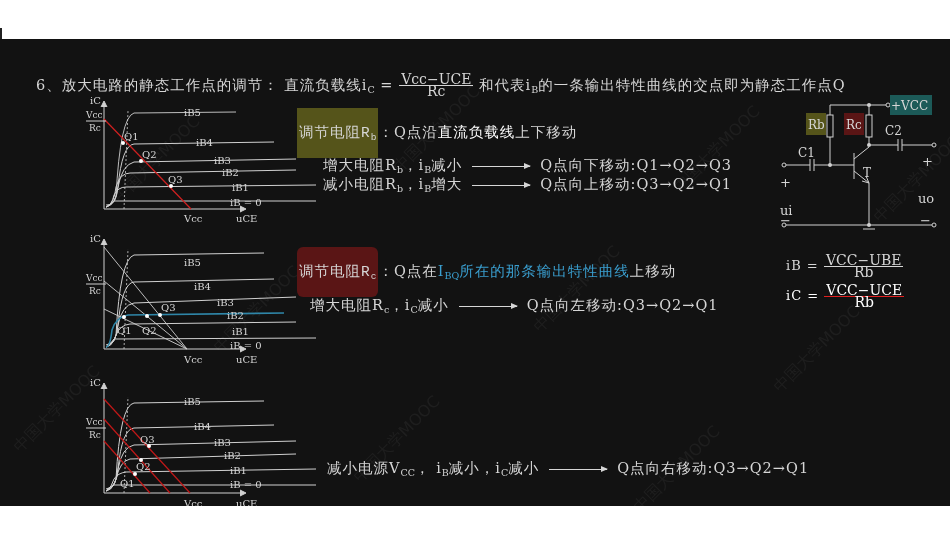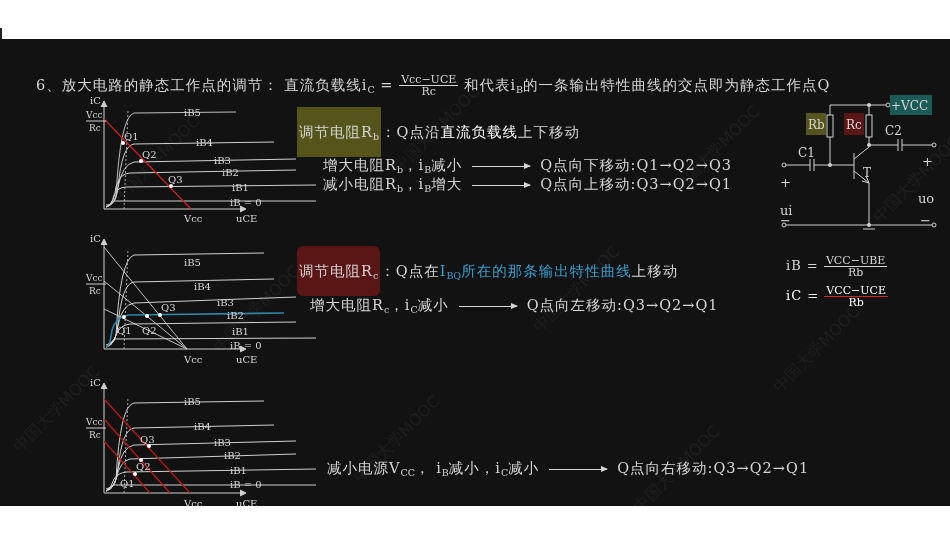--- a/index.html
+++ b/index.html
@@ -4,25 +4,25 @@
 <style>
   html, body { margin:0; padding:0; }
   body { width:950px; height:535px; background:#ffffff; position:relative; overflow:hidden;
          font-family:"DejaVu Serif", serif; }
   .slide { position:absolute; left:0; top:39px; width:950px; height:467px; background:#121212; overflow:hidden; }
   .edge { position:absolute; left:0; top:28px; width:2px; height:12px; background:#222; }
   .txt { position:absolute; color:#d6d6d6; white-space:nowrap; font-size:14.5px; letter-spacing:1px; }
   .sub { font-size:9.5px; vertical-align:-3px; letter-spacing:0; }
   .red { color:#ffffff; }
   .blue { color:#3a9fd0; }
-  .hl { padding:17px 2px; }
+  .hl { padding:17px 2px;font-family:Liberation Mono, monospace; }
   .hl-olive { background:#55541a; }
   .hl-maroon { background:#5a1515;border-radius:6px; }
   .hl-teal { background:#1c5a58; }
-  .frac { display:inline-block; vertical-align:middle; text-align:center; font-size:11px; line-height:11px; letter-spacing:0; }
+  .frac { display:inline-block; vertical-align:middle; text-align:center; font-size:14px; line-height:11px; letter-spacing:0; }
   .frac .num { display:block; border-bottom:1px solid #d6d6d6; padding:0 2px; }
   .frac .den { display:block; }
   .frac.redf .num { border-bottom-color:#e02020; }
   .arrow { display:inline-block; width:58px; height:1px; background:#d6d6d6; position:relative; vertical-align:middle; margin:0 10px; }
   .arrow::after { content:""; position:absolute; right:-1px; top:-3px; border-left:7px solid #d6d6d6; border-top:3.5px solid transparent; border-bottom:3.5px solid transparent; }
   .chart { position:absolute; }
   .chart svg { overflow:visible; }
   .lbl { font-family:"DejaVu Serif", serif; fill:#d6d6d6; }
   .wm { position:absolute; color:rgba(255,255,255,0.05); font-size:16px; transform:rotate(-45deg); font-family:"DejaVu Sans", sans-serif; white-space:nowrap; }
 </style>

